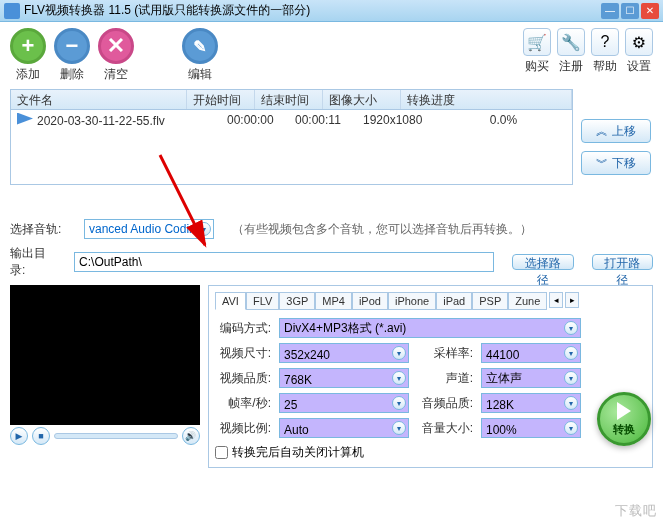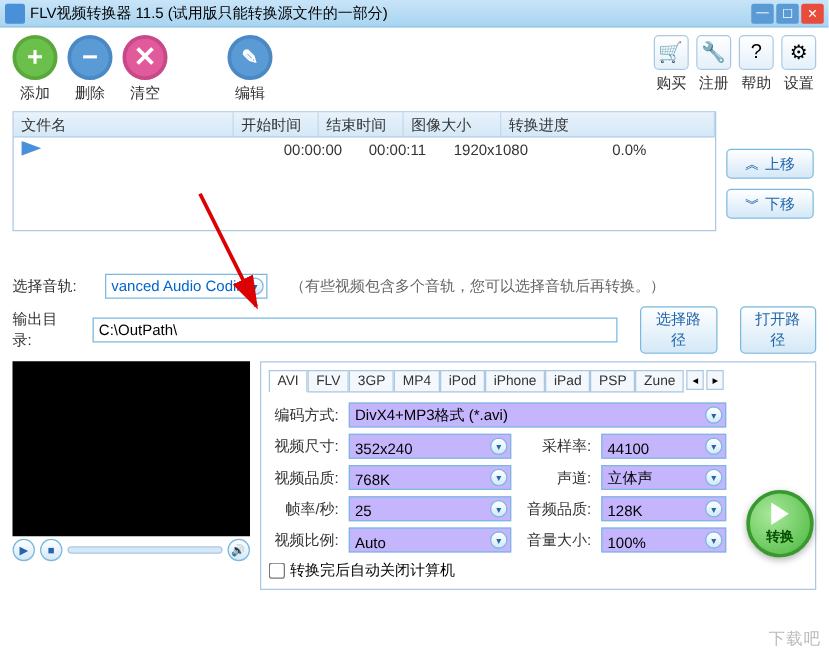--- a/index.html
+++ b/index.html
@@ -33,21 +33,21 @@
 .fl-cell{padding:2px 6px;color:#333}
 .fl-icon{width:16px;height:12px;background:#4a90d9;display:inline-block;margin-right:4px;clip-path:polygon(0 0,100% 50%,0 100%)}
 .side-btn{width:70px;height:24px;border:1px solid #7ab8e0;border-radius:4px;background:linear-gradient(#fff,#d4e8f7);display:flex;align-items:center;justify-content:center;gap:4px;cursor:pointer;color:#2266aa}
 .row{display:flex;align-items:center;margin-bottom:6px;gap:18px}
 .row-label{color:#333;width:56px}
 .combo{flex:0 0 auto;height:20px;border:1px solid #7ab8e0;background:#fff;display:flex;align-items:center;padding:0 4px;position:relative}
 .combo-text{color:#0066cc;white-space:nowrap;overflow:hidden}
 .combo-arrow{position:absolute;right:2px;top:2px;width:14px;height:14px;border:1px solid #7ab8e0;border-radius:50%;background:linear-gradient(#fff,#d4e8f7);display:flex;align-items:center;justify-content:center;font-size:8px;color:#2266aa;cursor:pointer}
 .hint{color:#666}
 .path-input{flex:1;height:20px;border:1px solid #7ab8e0;padding:0 4px;background:#fff}
-.btn{height:38px;padding:0 10px;border:1px solid #7ab8e0;border-radius:4px;background:linear-gradient(#fff,#d4e8f7);cursor:pointer;color:#2266aa}
+.btn{height:16px;padding:0 10px;border:1px solid #7ab8e0;border-radius:4px;background:linear-gradient(#fff,#d4e8f7);cursor:pointer;color:#2266aa}
 .bottom{display:flex;gap:8px;margin-top:4px}
 .preview{width:190px;height:140px;background:#000;position:relative}
 .preview-ctrl{width:190px;display:flex;align-items:center;gap:4px;margin-top:2px}
 .pc-btn{width:18px;height:18px;border:1px solid #7ab8e0;border-radius:50%;background:linear-gradient(#fff,#d4e8f7);display:flex;align-items:center;justify-content:center;font-size:9px;color:#2266aa;cursor:pointer}
 .pc-track{flex:1;height:6px;background:#d4e8f7;border:1px solid #aac8e4;border-radius:3px}
 .settings{flex:1;border:1px solid #aac8e4;padding:6px;position:relative}
 .fmt-tabs{display:flex;gap:0;margin-bottom:8px;align-items:flex-start}
 .fmt-tab{border:1px solid #aac8e4;padding:2px 6px;background:#f4f8fc;cursor:pointer;font-size:11px;color:#333}
 .fmt-tab.active{background:#fff;border-bottom:1px solid #fff}
 .fmt-nav{width:14px;height:16px;border:1px solid #aac8e4;background:#f4f8fc;cursor:pointer;display:flex;align-items:center;justify-content:center;font-size:9px;margin-left:2px}
@@ -119,21 +119,21 @@
     <div style="flex:1">
       <div class="filelist">
         <div class="fl-header">
           <div class="fl-col" style="width:176px">文件名</div>
           <div class="fl-col" style="width:68px">开始时间</div>
           <div class="fl-col" style="width:68px">结束时间</div>
           <div class="fl-col" style="width:78px">图像大小</div>
           <div class="fl-col" style="flex:1">转换进度</div>
         </div>
         <div class="fl-row">
-          <div class="fl-cell" style="width:210px"><span class="fl-icon"></span></div>
+          <div class="fl-cell" style="width:210px"><span class="fl-icon"></span><span>2020-03-30-11-22-55.flv</span></div>
           <div class="fl-cell" style="width:68px">00:00:00</div>
           <div class="fl-cell" style="width:68px">00:00:11</div>
           <div class="fl-cell" style="width:78px">1920x1080</div>
           <div class="fl-cell" style="flex:1;text-align:center">0.0%</div>
         </div>
       </div>
     </div>
     <div style="width:72px;display:flex;flex-direction:column;gap:8px;padding-top:30px">
       <div class="side-btn">
           <span>︽</span>

